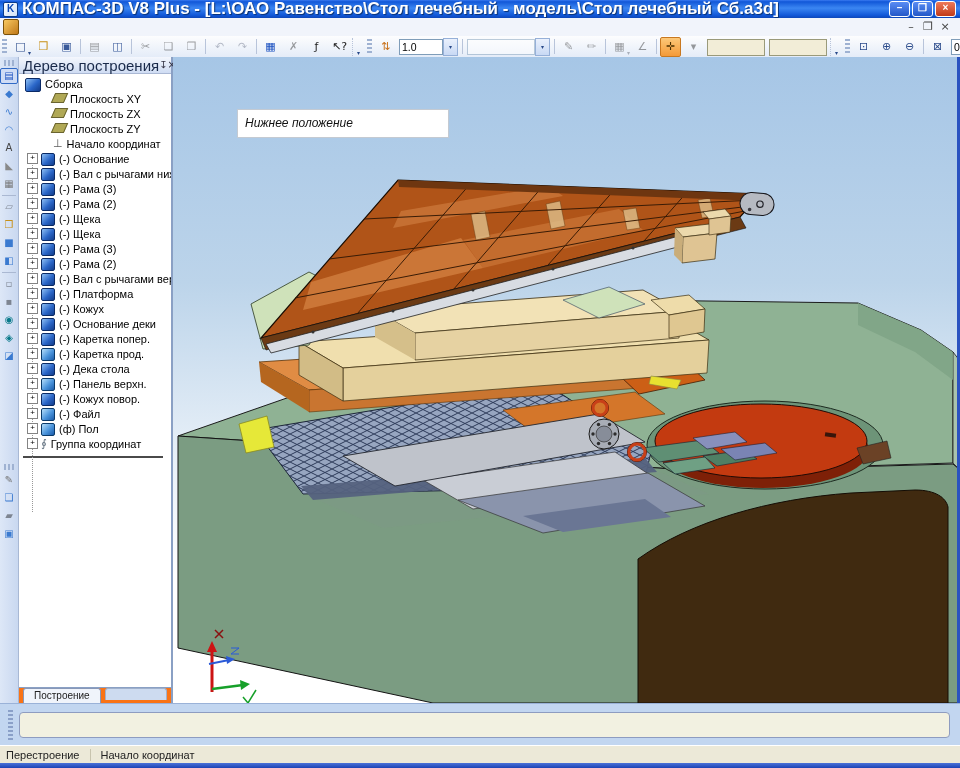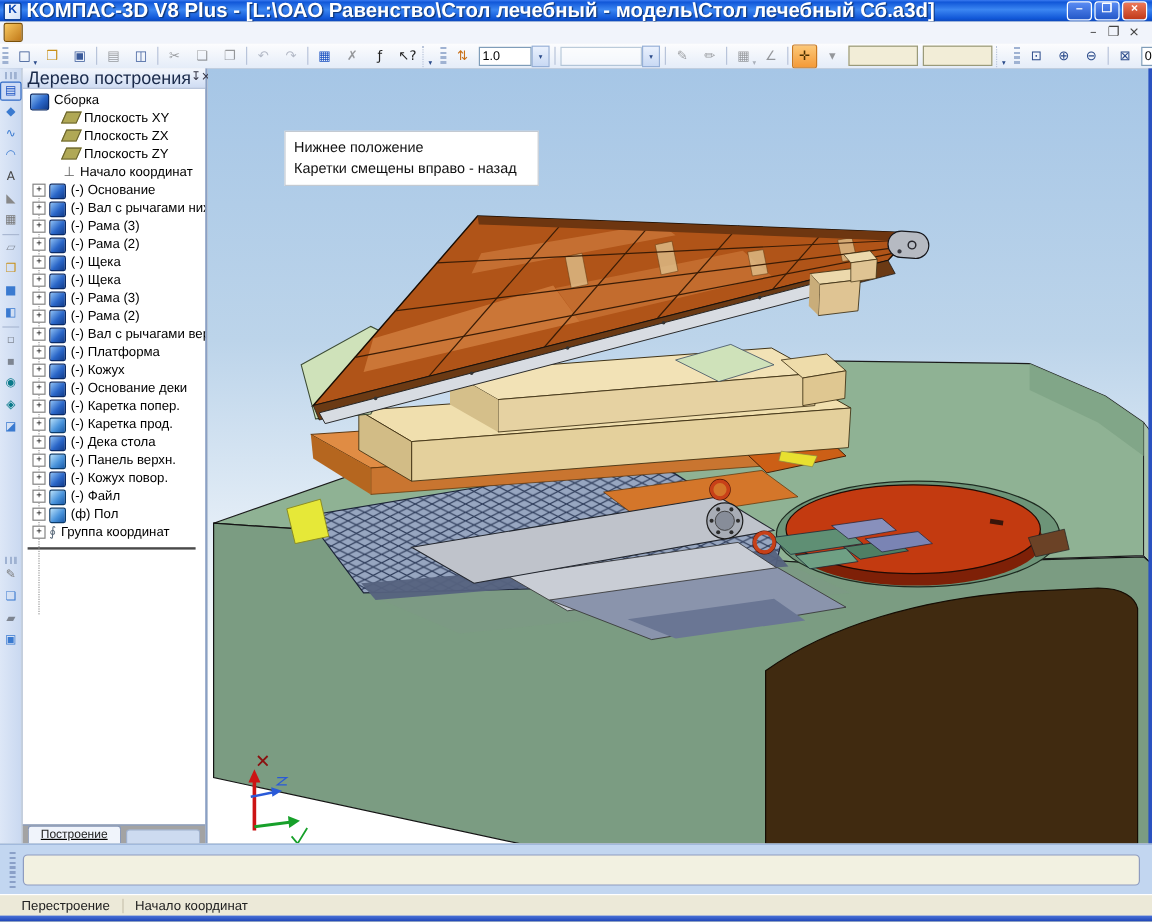--- a/index.html
+++ b/index.html
@@ -75,40 +75,40 @@
   .i-assembly{width:12px;height:11px;border:1px solid #0a2a66;border-radius:2px;
     background:linear-gradient(135deg,#8ec0f4,#2a66c8 55%,#123c8a);}
   .i-assembly-root{width:14px;height:12px;border:1px solid #0a2a66;border-radius:2px;
     background:linear-gradient(135deg,#8ec0f4,#2a66c8 55%,#123c8a);}
   .i-part{width:12px;height:11px;border:1px solid #0a3a6a;border-radius:2px;
     background:linear-gradient(135deg,#b8e0fa,#4a94dc 55%,#1a5aa8);}
   .i-plane{width:11px;height:8px;background:#b0a855;border:1px solid #6a6430;transform:skewX(-24deg);}
   .i-origin{color:#606060;font:11px/11px "DejaVu Sans",sans-serif;}
   .i-mates{color:#5a6a7a;font:11px/11px "DejaVu Sans",sans-serif;}
   #tree-underline{height:2px;background:#4a4a4a;width:140px;margin:3px 0 0 4px;}
-  #tree-tabs{height:15px;background:#a3a3a3;border-top:1px solid #8aa0c4;display:flex;align-items:flex-end;text-decoration:underline;}
+  #tree-tabs{height:15px;background:#f97316;border-top:1px solid #8aa0c4;display:flex;align-items:flex-start;}
   .tab{height:14px;background:#f0f4fb;border:1px solid #8898b8;border-bottom:none;
     border-radius:3px 3px 0 0;font-size:10px;padding:0 10px;margin-left:4px;line-height:14px;color:#222;}
   .tab-rest{flex:1;height:11px;background:#cddbf0;border:1px solid #9fb0cc;border-bottom:none;
     border-radius:3px 3px 0 0;margin:0 4px;}
   
-  #viewport{position:relative;width:903px;height:646px;overflow:hidden;}
+  #viewport{position:relative;width:903px;height:646px;overflow:hidden;font-style:italic;}
   #annotation{position:absolute;left:64px;top:52px;width:196px;background:#fff;
     border:1px solid #c4cad2;padding:5px 7px;font-size:12px;line-height:17px;color:#111;}
   
   #right-edge{position:absolute;right:0;top:57px;width:3px;height:646px;background:#2a52c0;}
   #propbar{position:absolute;left:0;top:703px;width:960px;height:42px;background:#c2d6f0;
     border-top:1px solid #9ab2d8;display:flex;align-items:center;}
   #prop-handle{width:5px;height:30px;margin-left:8px;
     background:repeating-linear-gradient(180deg,#8aa0c8 0 2px,transparent 2px 4px);}
   #prop-field{flex:1;height:24px;margin:0 10px 0 6px;background:#f2f1e1;
     border:1px solid #8e9cc0;border-radius:4px;}
   #statusbar{position:absolute;left:0;top:745px;width:960px;height:18px;background:#ece9d8;
     border-top:1px solid #fff;display:flex;align-items:center;font-size:11px;color:#222;}
-  #status-left{padding-left:18px;}
+  #status-left{padding-left:6px;}
   .status-sep{width:1px;height:12px;background:#c8c4ae;margin:0 10px;}
   #bottom-strip{position:absolute;left:0;top:763px;width:960px;height:5px;
     background:linear-gradient(180deg,#4a72d8,#1c43b5);}
 </style>
 </head>
 <body>
 
 <div id="win">
 
   <div id="titlebar">
@@ -547,21 +547,20 @@
           <path d="M247,684 L237,680 L238,690 Z" fill="#17a02a"></path>
           <path d="M240,697 L245,703 L253,690" stroke="#17a02a" stroke-width="1.5" fill="none"></path>
           <path d="M206,664 L226,660" stroke="#2a5ad8" stroke-width="2"></path>
           <path d="M232,659 L223,656 L224,664 Z" fill="#2a5ad8"></path>
           <path d="M228,648 L236,648 L228,654 L236,654" stroke="#2a5ad8" stroke-width="1" fill="none"></path>
         </g>
       </svg>
 
       <div id="annotation">
         <div>Нижнее положение</div>
-        <div>Каретки смещены вправо - назад</div>
       </div>
     </div>
   </div>
 
   <div id="right-edge"></div>
 
   <div id="propbar">
     <div id="prop-handle"></div>
     <div id="prop-field"></div>
   </div>

